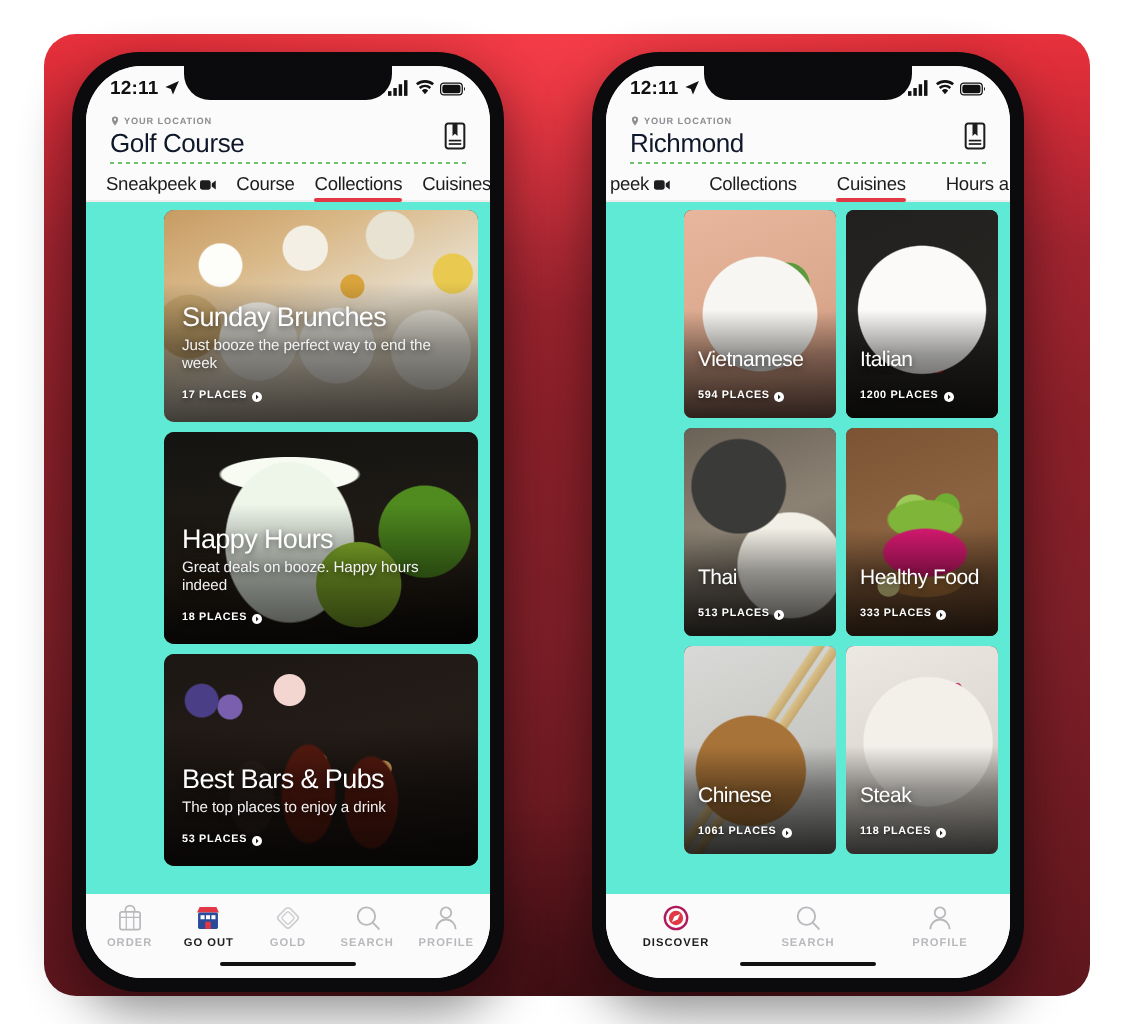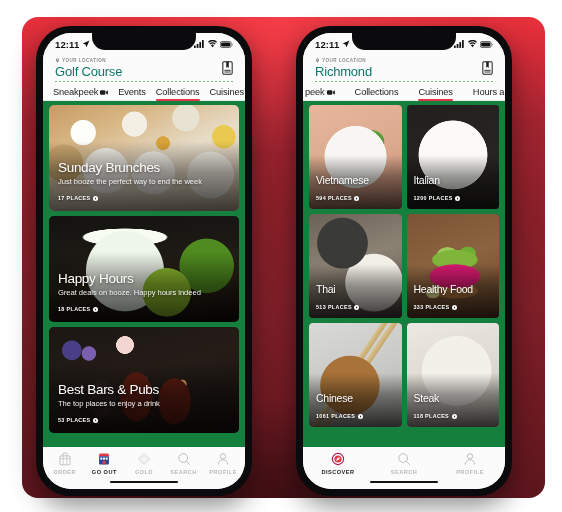--- a/index.html
+++ b/index.html
@@ -106,21 +106,21 @@
   .loc-kicker {
     display: flex; align-items: center; gap: 2px;
     font-size: 4.6px; font-weight: bold;
     letter-spacing: .45px;
     color: #8d8d92;
     text-transform: uppercase;
     margin-bottom: 1px;
   }
   .loc-name {
     font-size: 13px;
-    color: #0f766e;
+    color: #0f172a;
     letter-spacing: -.2px;
     line-height: 15px;
   }
   .loc-underline {
     margin-top: 2px;
     height: 1px;
     background: repeating-linear-gradient(90deg,#6fc06f 0 2px, rgba(0,0,0,0) 2px 4px);
   }
 
   
@@ -157,22 +157,23 @@
   .tab.clipped { color: #1d1d1f; }
   .tabstrip-sep {
     position:absolute; left:0; right:0; bottom:0;
     height:1px; background:#ececec;
   }
 
   
   .body {
     flex: 1 1 auto;
     overflow: hidden;
-    background: #15803d;
-    position: relative;
+    background: #5eead4;
+    position: relative;
+    padding-left: 33px;
   }
 
   
   .collections {
     display: flex;
     flex-direction: column;
     gap: 5px;
     padding: 4px 6px 0 6px;
   }
   .coll-card {
@@ -461,21 +462,21 @@
 
         <div class="tab">
           <span>Sneakpeek</span>
           <svg width="8" height="7" viewBox="0 0 12 9">
             <rect x="0" y="1" width="8" height="7" rx="1.6" fill="#1d1d1f"></rect>
             <path d="M8.8 3.4 11.8 1.2v6.6L8.8 5.6z" fill="#1d1d1f"></path>
           </svg>
         </div>
 
         <div class="tab">
-          <span>Events</span>
+          <span>Course</span>
         </div>
 
         <div class="tab active">
           <span>Collections</span>
         </div>
 
         <div class="tab">
           <span>Cuisines</span>
         </div>
 

